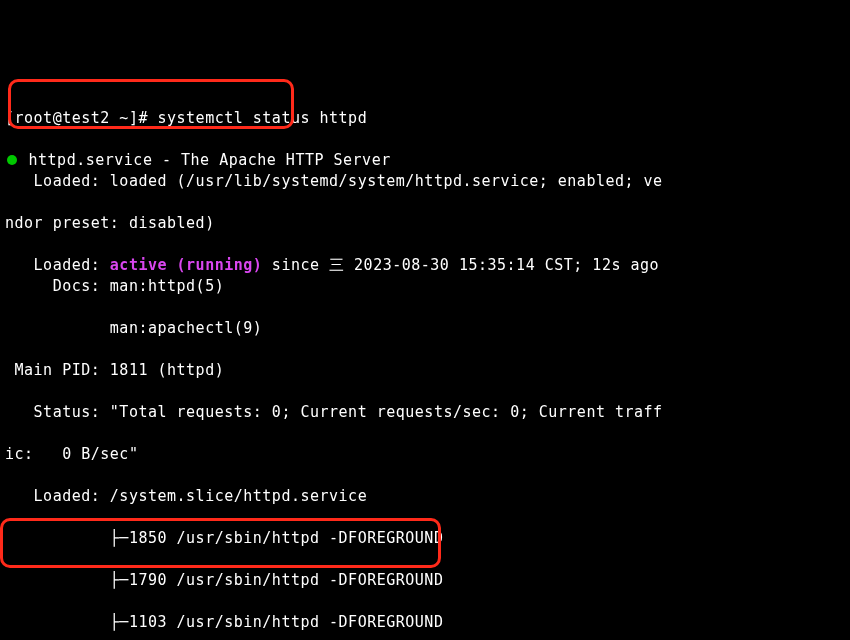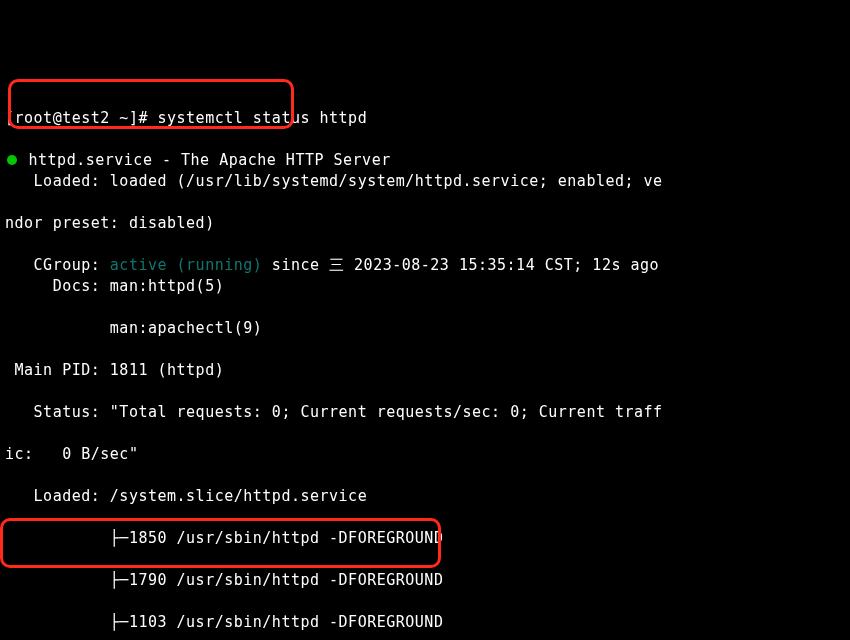--- a/index.html
+++ b/index.html
@@ -11,21 +11,21 @@
     line-height: 21px;
     letter-spacing: 0.5px;
     color: #fff;
     width: 850px;
     height: 640px;
     box-sizing: border-box;
     overflow: hidden;
     white-space: pre;
     position: relative;
   }
-  .green-b { color: #0f766e; font-weight: normal; }
+  .green-b { color: #d946ef; font-weight: bold; }
   .bullet {
     display: inline-block;
     width: 10px; height: 10px;
     border-radius: 50%;
     background: #00c800;
     vertical-align: 0px;
     margin-right: 2px;
     margin-left: 2px;
   }
   .highlight-box {
@@ -41,21 +41,21 @@
 </head>
 <body>
 
 
 
 
 <div>[root@test2 ~]# systemctl status httpd</div>
 <span class="bullet"></span><span> httpd.service - The Apache HTTP Server</span>
 <div>   Loaded: loaded (/usr/lib/systemd/system/httpd.service; enabled; ve</div>
 <div>ndor preset: disabled)</div>
-<span>   CGroup: </span><span class="green-b">active (running)</span><span> since 三 2023-08-23 15:35:14 CST; 12s ago</span>
+<span>   Loaded: </span><span class="green-b">active (running)</span><span> since 三 2023-08-30 15:35:14 CST; 12s ago</span>
 <div>     Docs: man:httpd(5)</div>
 <div>           man:apachectl(9)</div>
 <div> Main PID: 1811 (httpd)</div>
 <div>   Status: "Total requests: 0; Current requests/sec: 0; Current traff</div>
 <div>ic:   0 B/sec"</div>
 <div>   Loaded: /system.slice/httpd.service</div>
 <div>           ├─1850 /usr/sbin/httpd -DFOREGROUND</div>
 <div>           ├─1790 /usr/sbin/httpd -DFOREGROUND</div>
 <div>           ├─1103 /usr/sbin/httpd -DFOREGROUND</div>
 

